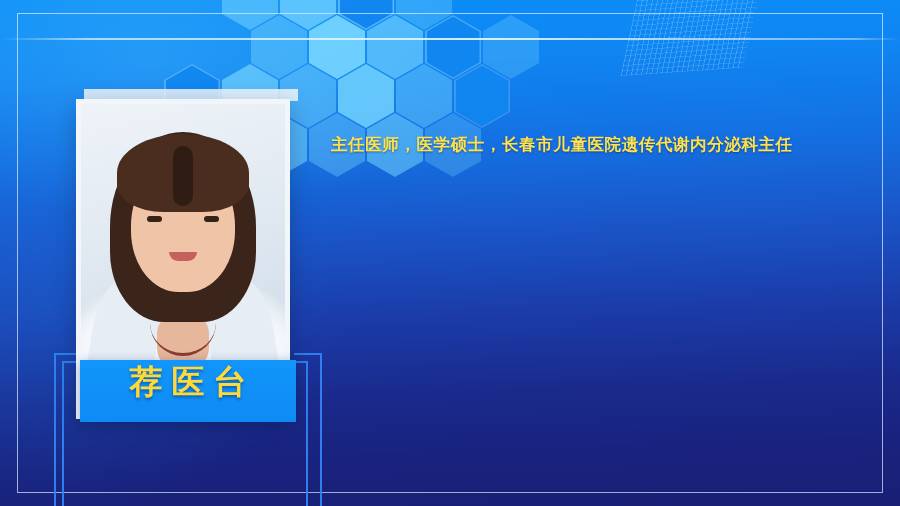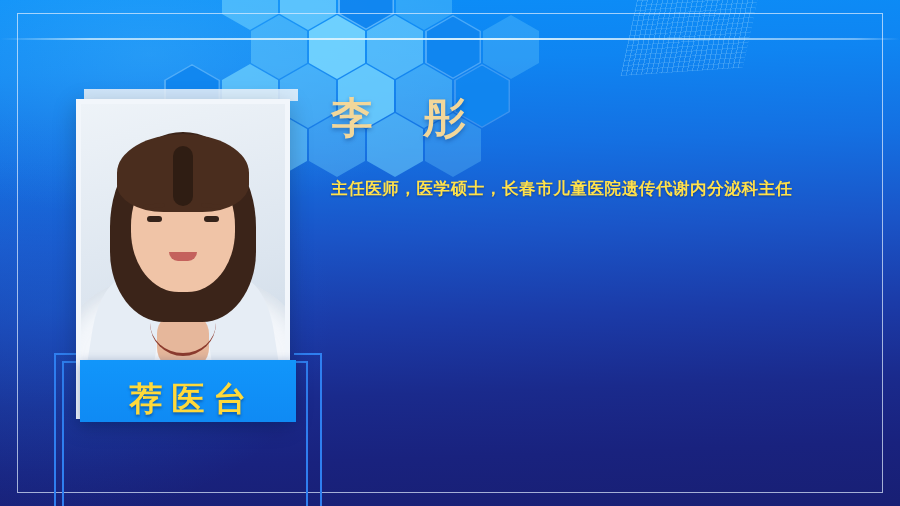--- a/index.html
+++ b/index.html
@@ -145,21 +145,21 @@
   }
   .bk-r2{
     left:210px;top:266px;width:20px;height:146px;
     border-right:2px solid #2f7ff0;border-top:2px solid #2f7ff0;border-bottom:2px solid #2f7ff0;
   }
 
   
   .badge{
     position:absolute;left:4px;top:265px;width:216px;height:62px;
     background:linear-gradient(180deg,#1196fb 0%,#0f8af4 100%);
-    display:flex;align-items:flex-end;justify-content:center;
+    display:flex;align-items:flex-start;justify-content:center;
     box-shadow:0 2px 10px rgba(0,40,110,.35);
   }
   .badge-text{
     color:#ffd93a;
     font-family:"DejaVu Serif","Liberation Serif",serif;
     font-weight:700;font-size:33px;letter-spacing:9px;
     text-indent:9px;
     text-shadow:0 2px 3px rgba(0,30,90,.45);
   }
 
@@ -274,17 +274,16 @@
         <div class="p-mouth"></div>
       </div>
     </div>
 
     <div class="badge">
       <span class="badge-text">荐医台</span>
     </div>
   </div>
 
   <div class="content">
-    <div class="doctor-name fallback">李 彤</div>
     <div class="title-line">主任医师，医学硕士，长春市儿童医院遗传代谢内分泌科主任</div>
   </div>
 
 </div>
 
 </body></html>

